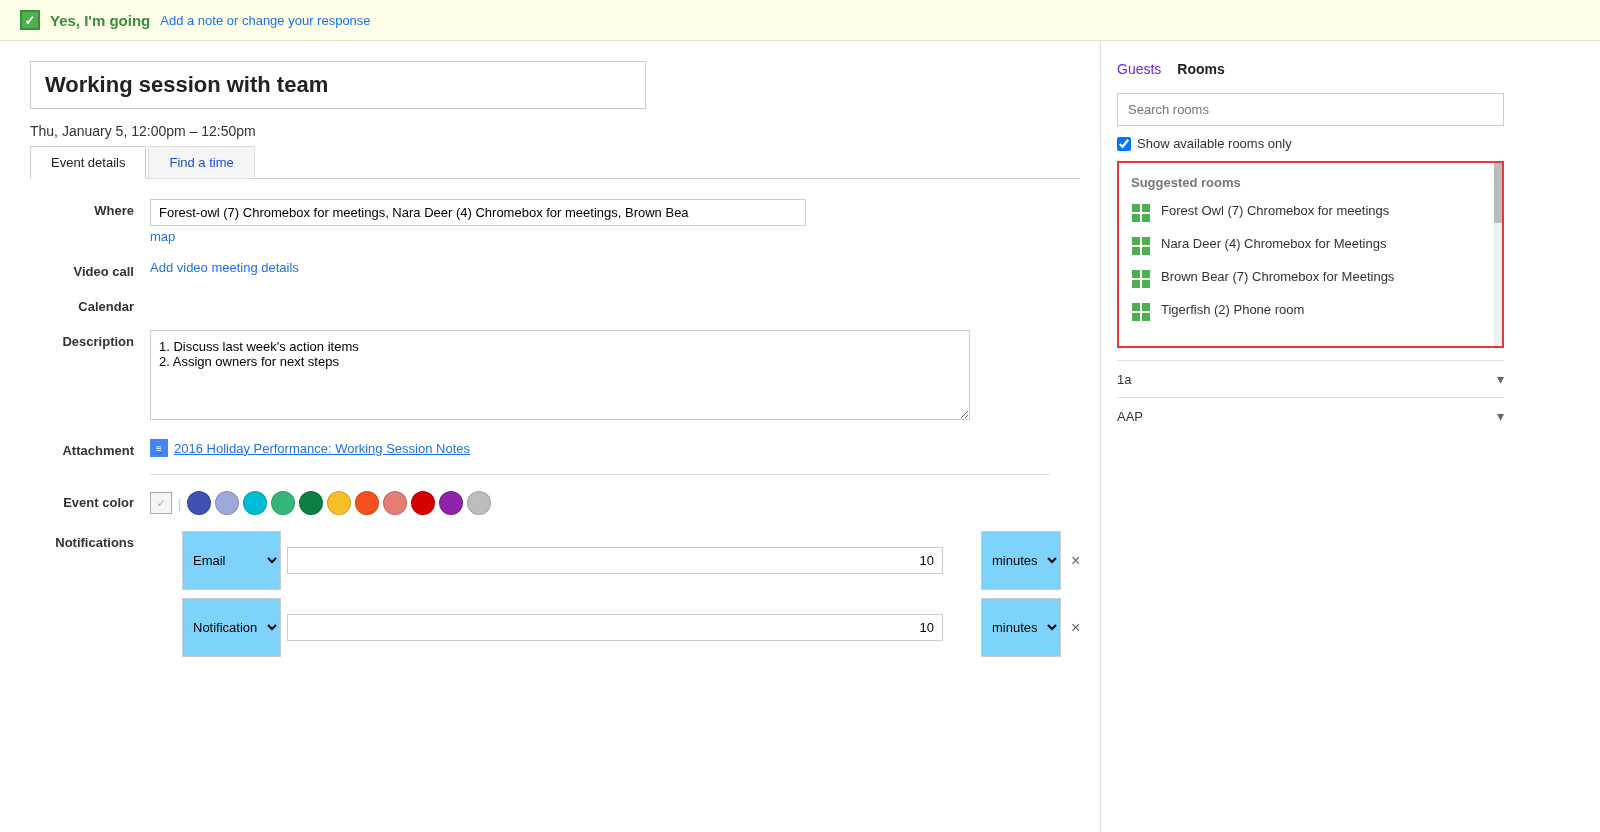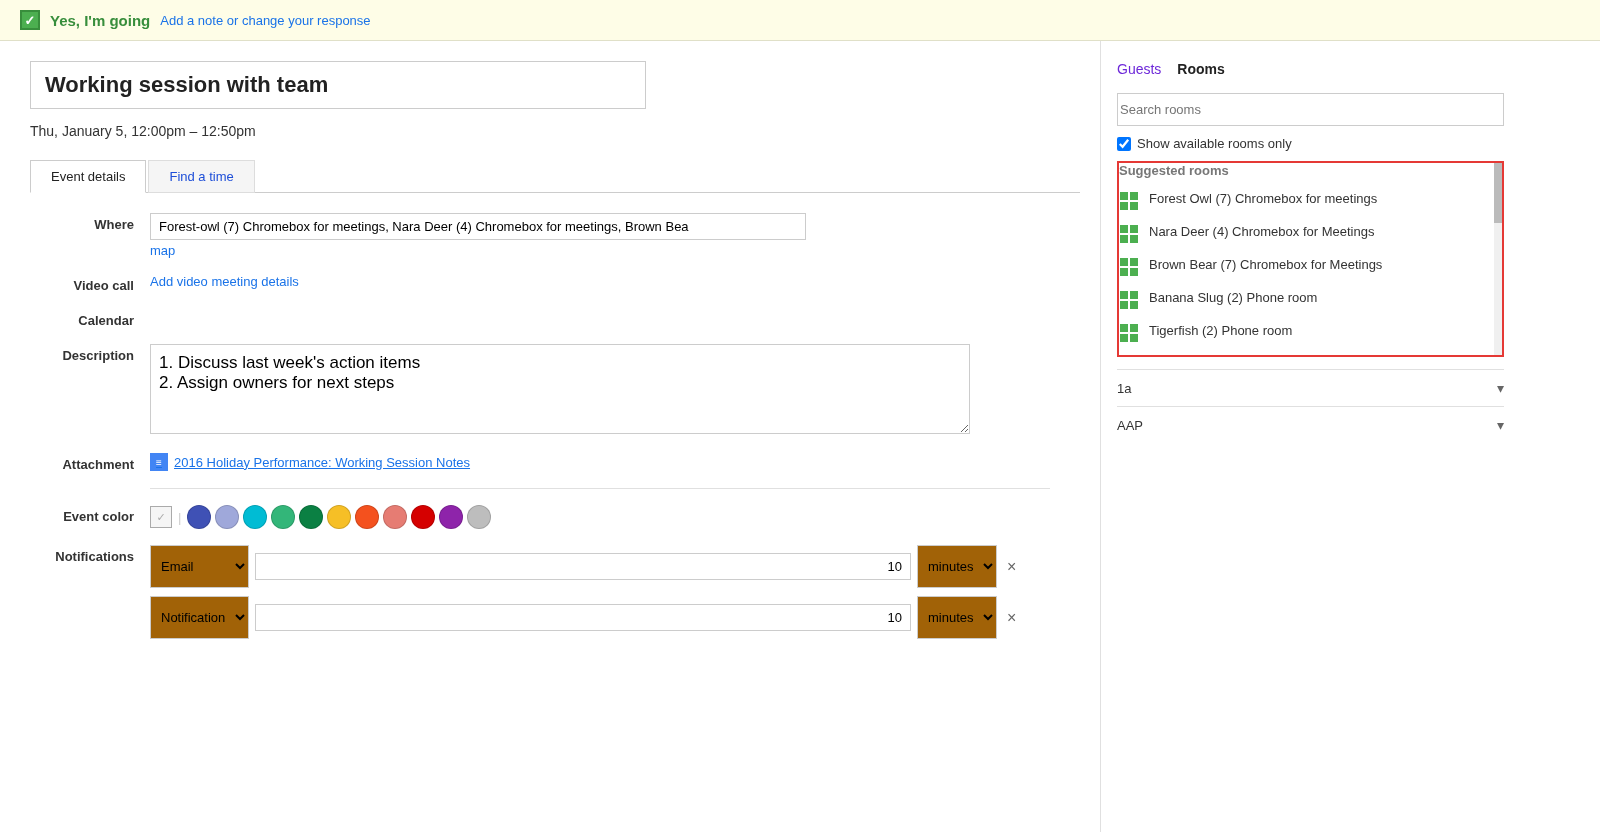--- a/index.html
+++ b/index.html
@@ -50,21 +50,21 @@
       padding: 10px 14px;
       margin-bottom: 14px;
       outline: none;
       color: #222;
     }
 
     
     .event-datetime {
       font-size: 14px;
       color: #333;
-      margin-bottom: 20px;
+      margin-bottom: 6px;
     }
 
     
     .tabs {
       display: flex;
       border-bottom: 1px solid #ccc;
       margin-bottom: 20px;
       width: 1050px;
     }
     .tab {
@@ -129,21 +129,21 @@
     }
     .calendar-value {
       font-size: 13px;
       color: #333;
     }
     .description-textarea {
       width: 820px;
       height: 90px;
       border: 1px solid #ccc;
       padding: 8px;
-      font-size: 17px;
+      font-size: 13px;
       resize: vertical;
       outline: none;
       font-family: Arial, sans-serif;
     }
     .attachment-link {
       color: #1a73e8;
       text-decoration: underline;
       font-size: 13px;
       display: flex;
       align-items: center;
@@ -183,25 +183,26 @@
     }
 
     
     .notif-row {
       display: flex;
       align-items: center;
       gap: 6px;
       margin-bottom: 8px;
     }
     .notif-select {
-      padding: 12px 6px;
-      border: 1px solid #ccc;
-      font-size: 13px;
-      background: #a16207;
-      cursor: pointer;
+      padding: 20px 6px;
+      border: 1px solid #ccc;
+      font-size: 13px;
+      background: #7dd3fc;
+      cursor: pointer;
+      margin-left: 32px;
     }
     .notif-input {
       width: 50px;
       padding: 4px 6px;
       border: 1px solid #ccc;
       font-size: 13px;
       text-align: right;
     }
     .notif-x {
       color: #666;
@@ -232,21 +233,21 @@
     }
     .sidebar-tab.active {
       font-weight: bold;
       color: #222;
       border-bottom: none;
     }
 
     
     .search-rooms-input {
       width: 100%;
-      padding: 8px 2px;
+      padding: 8px 10px;
       border: 1px solid #ccc;
       font-size: 13px;
       outline: none;
       margin-bottom: 10px;
       color: #aaa;
     }
 
     
     .show-available {
       display: flex;
@@ -256,20 +257,21 @@
       color: #333;
       margin-bottom: 10px;
     }
     .show-available input[type="checkbox"] {
       width: 14px; height: 14px;
     }
 
     
     .suggested-rooms-box {
       border: 2px solid #e53935;
+      padding: 12px;
       position: relative;
       background: #fff;
     }
     .suggested-rooms-title {
       font-size: 13px;
       color: #777;
       font-weight: bold;
       margin-bottom: 12px;
     }
     .room-item {
@@ -504,29 +506,20 @@
       <div class="room-item">
         <svg class="room-grid-icon" viewBox="0 0 20 20" xmlns="http://www.w3.org/2000/svg">
           <rect x="1" y="1" width="8" height="8" fill="#4CAF50"></rect>
           <rect x="11" y="1" width="8" height="8" fill="#4CAF50"></rect>
           <rect x="1" y="11" width="8" height="8" fill="#4CAF50"></rect>
           <rect x="11" y="11" width="8" height="8" fill="#4CAF50"></rect>
         </svg>
         <span class="room-name">Brown Bear (7) Chromebox for Meetings</span>
       </div>
 
-      <div class="room-item">
-        <svg class="room-grid-icon" viewBox="0 0 20 20" xmlns="http://www.w3.org/2000/svg">
-          <rect x="1" y="1" width="8" height="8" fill="#4CAF50"></rect>
-          <rect x="11" y="1" width="8" height="8" fill="#4CAF50"></rect>
-          <rect x="1" y="11" width="8" height="8" fill="#4CAF50"></rect>
-          <rect x="11" y="11" width="8" height="8" fill="#4CAF50"></rect>
-        </svg>
-        <span class="room-name">Banana Slug (2) Phone room</span>
-      </div>
 
       <div class="room-item">
         <svg class="room-grid-icon" viewBox="0 0 20 20" xmlns="http://www.w3.org/2000/svg">
           <rect x="1" y="1" width="8" height="8" fill="#4CAF50"></rect>
           <rect x="11" y="1" width="8" height="8" fill="#4CAF50"></rect>
           <rect x="1" y="11" width="8" height="8" fill="#4CAF50"></rect>
           <rect x="11" y="11" width="8" height="8" fill="#4CAF50"></rect>
         </svg>
         <span class="room-name">Tigerfish (2) Phone room</span>
       </div>

